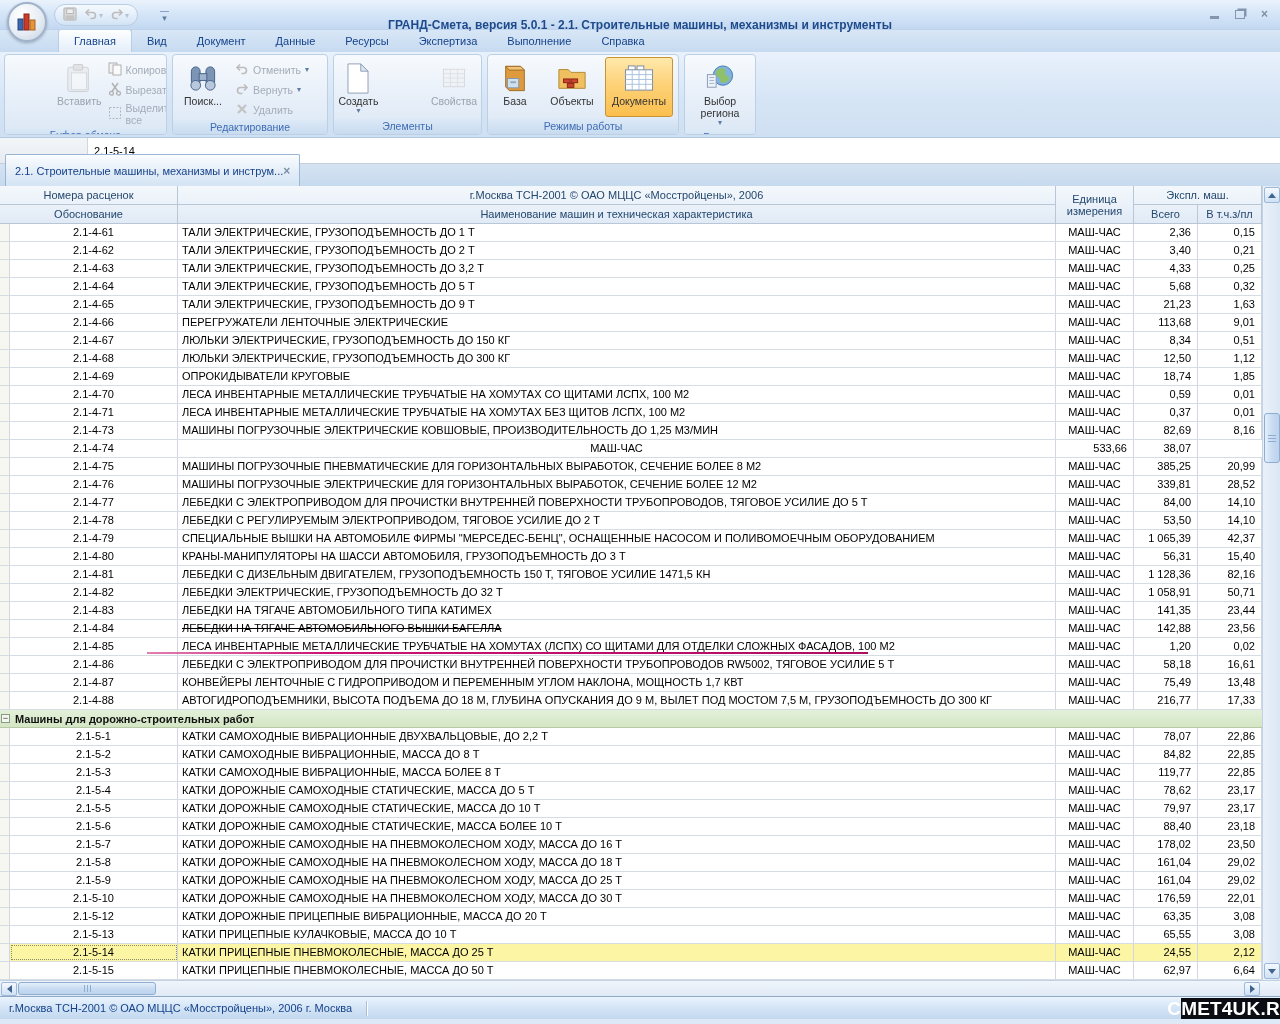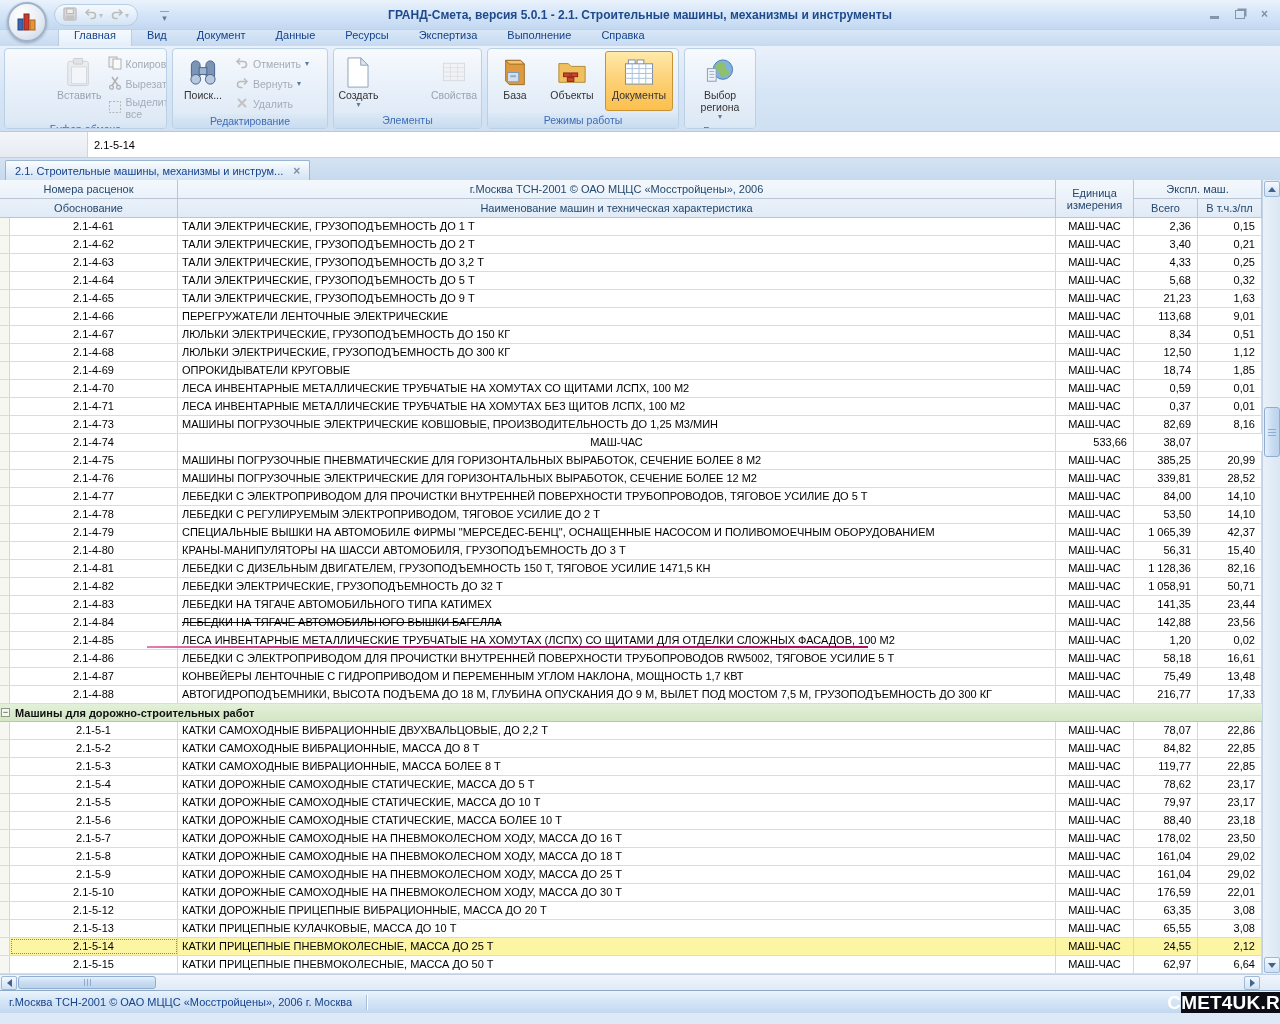--- a/index.html
+++ b/index.html
@@ -14,29 +14,29 @@
   .app-button { position:absolute; left:7px; top:2px; width:40px; height:40px; border-radius:50%;
     background:radial-gradient(circle at 35% 30%, #ffffff, #e7edf4 55%, #c2cfe0);
     border:2px solid #9fb2c9; box-shadow:0 1px 3px rgba(0,0,0,.25); z-index:10;
     display:flex; align-items:center; justify-content:center; }
   .qat { position:absolute; left:54px; top:4px; height:22px; display:flex; align-items:center;
     padding:0 8px; gap:7px; border:1px solid #b9cde6; border-radius:11px;
     background:linear-gradient(rgba(255,255,255,.65),rgba(230,240,250,.35)); }
   .qat .qbtn { display:flex; align-items:center; gap:1px; }
   .qat .dd { color:#b8c2cf; font-size:8px; }
   .qat-more { position:absolute; left:160px; top:8px; color:#5e7ba0; font-size:9px; line-height:7px; text-align:center; }
-  .title-text { position:absolute; left:0; right:0; top:8px; text-align:center;
+  .title-text { position:absolute; left:0; right:0; top:18px; text-align:center;
     color:#1e4a8c; font-weight:bold; font-size:12px; }
   .win-controls { position:absolute; right:12px; top:8px; display:flex; gap:16px; align-items:center; }
   .wc { color:#7e90a8; font-weight:bold; font-size:12px; line-height:12px; }
   .wc-min { width:9px; height:3px; background:#8496ad; margin-top:7px; }
   .wc-restore { width:10px; height:9px; border:1.5px solid #8496ad; box-shadow:2px -2px 0 -0.5px #8496ad; }
 
   
-  .ribbon-tabs { height:16px; background:linear-gradient(#d8e7f7,#c6daf0);
+  .ribbon-tabs { height:22px; background:linear-gradient(#d8e7f7,#c6daf0);
     display:flex; align-items:flex-end; padding-left:58px; }
   .rtab { padding:5px 15px 5px; color:#15428b; cursor:default; }
   .rtab.active { background:linear-gradient(#fdfeff,#eef5fc 60%,#e4eefa);
     border:1px solid #b9cce2; border-bottom:none; border-radius:3px 3px 0 0; }
 
   
   .ribbon { height:86px; background:linear-gradient(#e9f1fb,#d6e5f6 55%,#cfe0f2);
     display:flex; gap:5px; padding:2px 3px 2px 4px; border-bottom:1px solid #b3c9e2; }
   .rgroup { border:1px solid #bcd0e5; border-radius:4px; display:flex; flex-direction:column;
     background:linear-gradient(#f7fafd,#e7eff9 55%,#dcit 100%); background:linear-gradient(#f7fafd,#e7eff9 55%,#dce8f5); overflow:hidden; }
@@ -59,21 +59,21 @@
 
   
   .addressbar { height:26px; display:flex; background:#e7eef7; border-bottom:1px solid #c3cfdd; }
   .addr-left { width:88px; background:linear-gradient(#f3f5f8,#e7ebf1); border-right:1px solid #cfd6de; }
   .addr-input { flex:1; border:none; outline:none; background:#fff; font-family:"Liberation Sans",sans-serif;
     font-size:11px; padding:0 6px; color:#000; }
 
   
   .doctabs { height:22px; background:linear-gradient(#d5e3f3,#c6daee); display:flex;
     align-items:flex-end; padding-left:5px; }
-  .doctab { height:20px; display:flex; align-items:center; gap:10px; padding:0 9px;
+  .doctab { height:32px; display:flex; align-items:center; gap:0; padding:0 9px;
     background:linear-gradient(#fbfdff,#e3edf8 55%,#d4e4f4); border:1px solid #9ab4d4; border-bottom:none;
     border-radius:2px 2px 0 0; color:#15428b; }
   .doctab .tclose { color:#7d8fa6; font-weight:bold; font-size:12px; }
 
   
   .table-zone { display:flex; height:794px;border-radius:29px; }
   .table-main { width:1262px; position:relative; background:#fff; }
   .thead { display:grid; grid-template-columns:178px 878px 78px 64px 64px; grid-template-rows:19px 19px;
     color:#24486e; background:linear-gradient(#f4f8fc,#e0eaf6); }
   .th { display:flex; align-items:center; justify-content:center; text-align:center;

